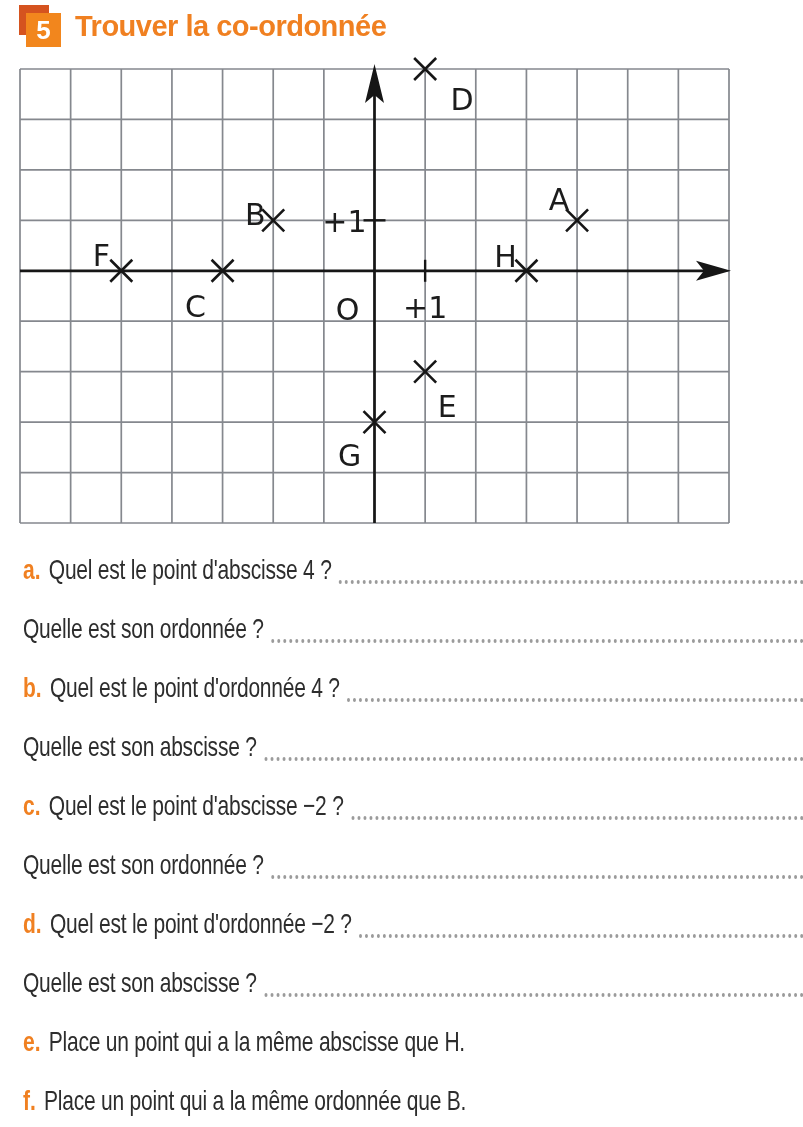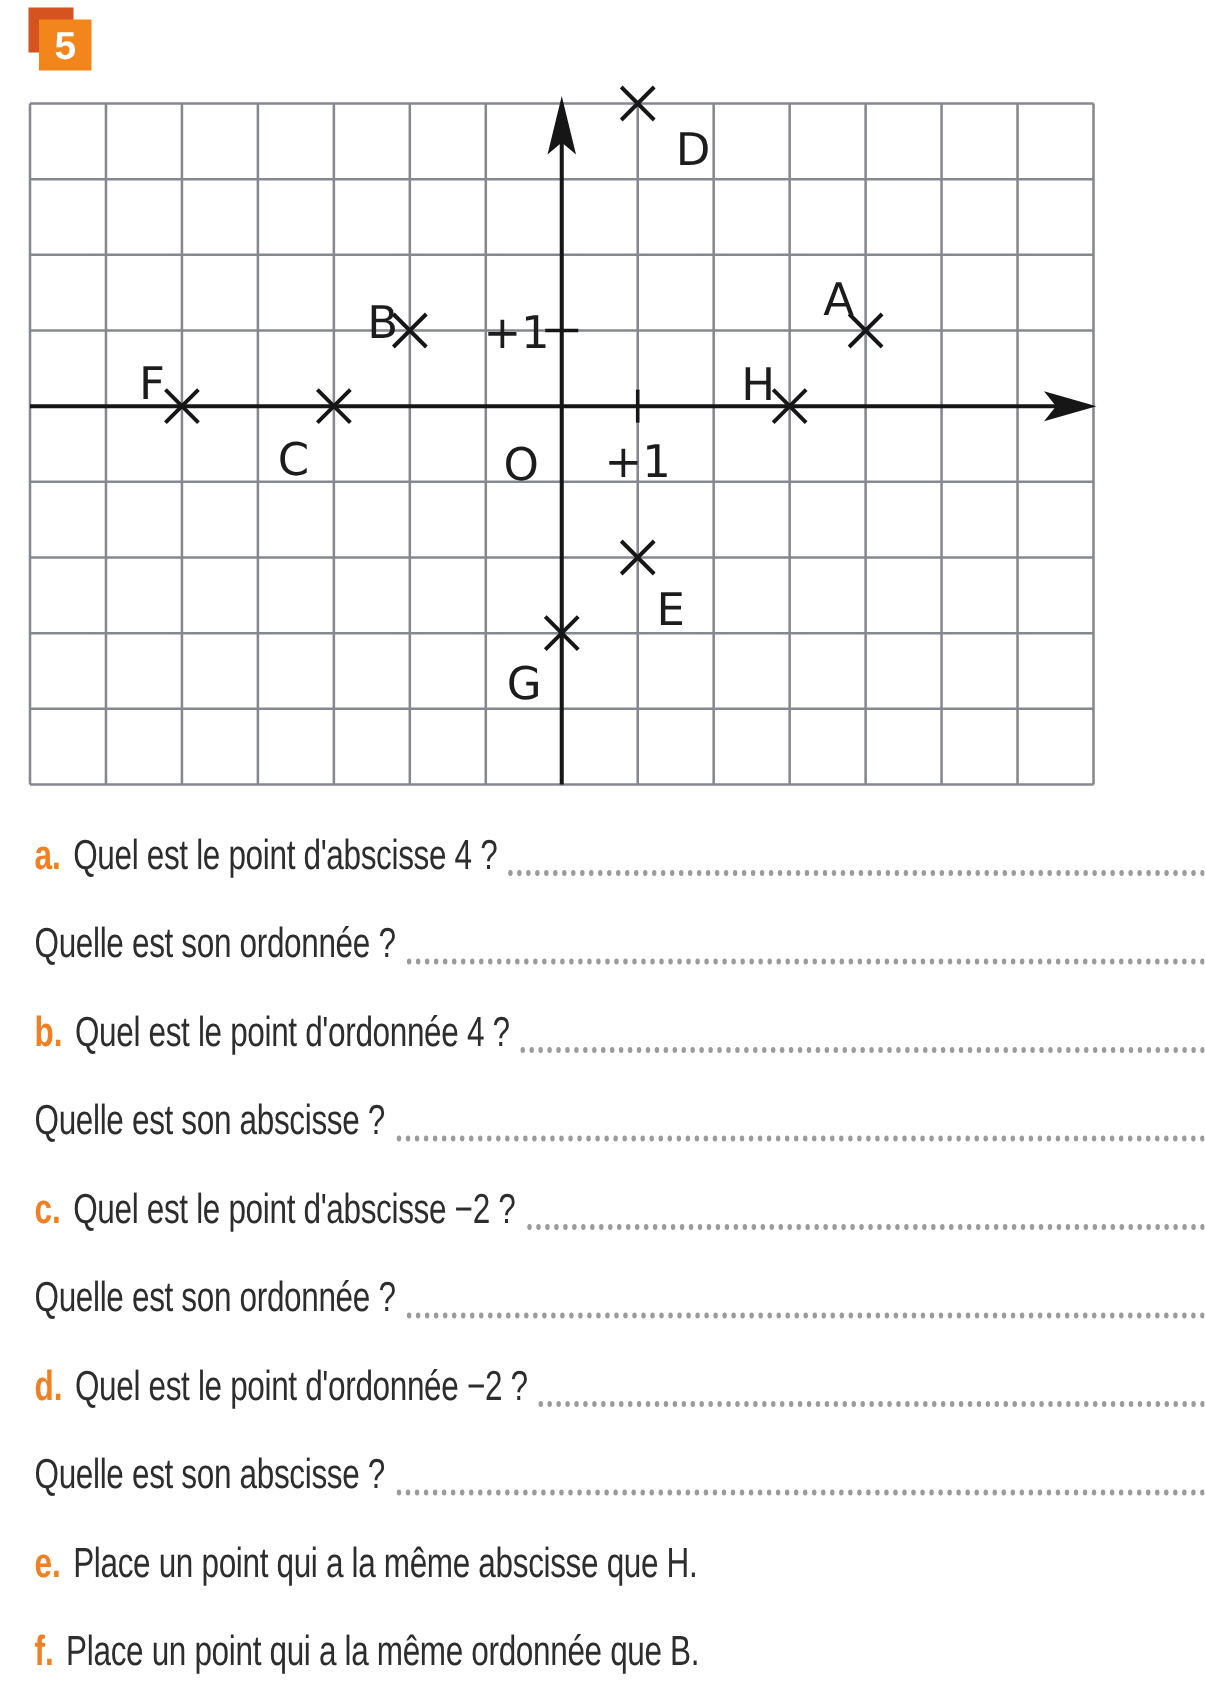--- a/index.html
+++ b/index.html
@@ -56,20 +56,21 @@
 
 <div class="page">
 
   <div class="header">
     <div class="badge">
       <div class="badge-back"></div>
       <div class="badge-front">
         <span>5</span>
       </div>
     </div>
+    <h1 class="title">Trouver la co-ordonnée</h1>
   </div>
 
   <div id="grid-figure">
       <svg width="803" height="540" viewBox="0 0 803 540">
         <path d="M20 69L20 523M70.64285714285714 69L70.64285714285714 523M121.28571428571429 69L121.28571428571429 523M171.92857142857144 69L171.92857142857144 523M222.57142857142858 69L222.57142857142858 523M273.2142857142857 69L273.2142857142857 523M323.8571428571429 69L323.8571428571429 523M374.5 69L374.5 523M425.14285714285717 69L425.14285714285717 523M475.78571428571433 69L475.78571428571433 523M526.4285714285714 69L526.4285714285714 523M577.0714285714286 69L577.0714285714286 523M627.7142857142858 69L627.7142857142858 523M678.3571428571429 69L678.3571428571429 523M729 69L729 523M20 69L729 69M20 119.44444444444444L729 119.44444444444444M20 169.88888888888889L729 169.88888888888889M20 220.33333333333331L729 220.33333333333331M20 270.77777777777777L729 270.77777777777777M20 321.22222222222223L729 321.22222222222223M20 371.66666666666663L729 371.66666666666663M20 422.1111111111111L729 422.1111111111111M20 472.55555555555554L729 472.55555555555554M20 523L729 523" stroke="#85888e" stroke-width="1.7" fill="none"></path>
         <line x1="20" y1="270.77777777777777" x2="713" y2="270.77777777777777" stroke="#161616" stroke-width="2.7"></line>
         <line x1="374.5" y1="523" x2="374.5" y2="81" stroke="#161616" stroke-width="2.7"></line>
         <polygon points="731,270.77777777777777 696,260.77777777777777 704,270.77777777777777 696,280.77777777777777" fill="#161616"></polygon>
         <polygon points="374.5,64 365,103 374.5,95 384,103" fill="#161616"></polygon>
         <line x1="425.14285714285717" y1="259.77777777777777" x2="425.14285714285717" y2="281.77777777777777" stroke="#161616" stroke-width="2.4"></line>

